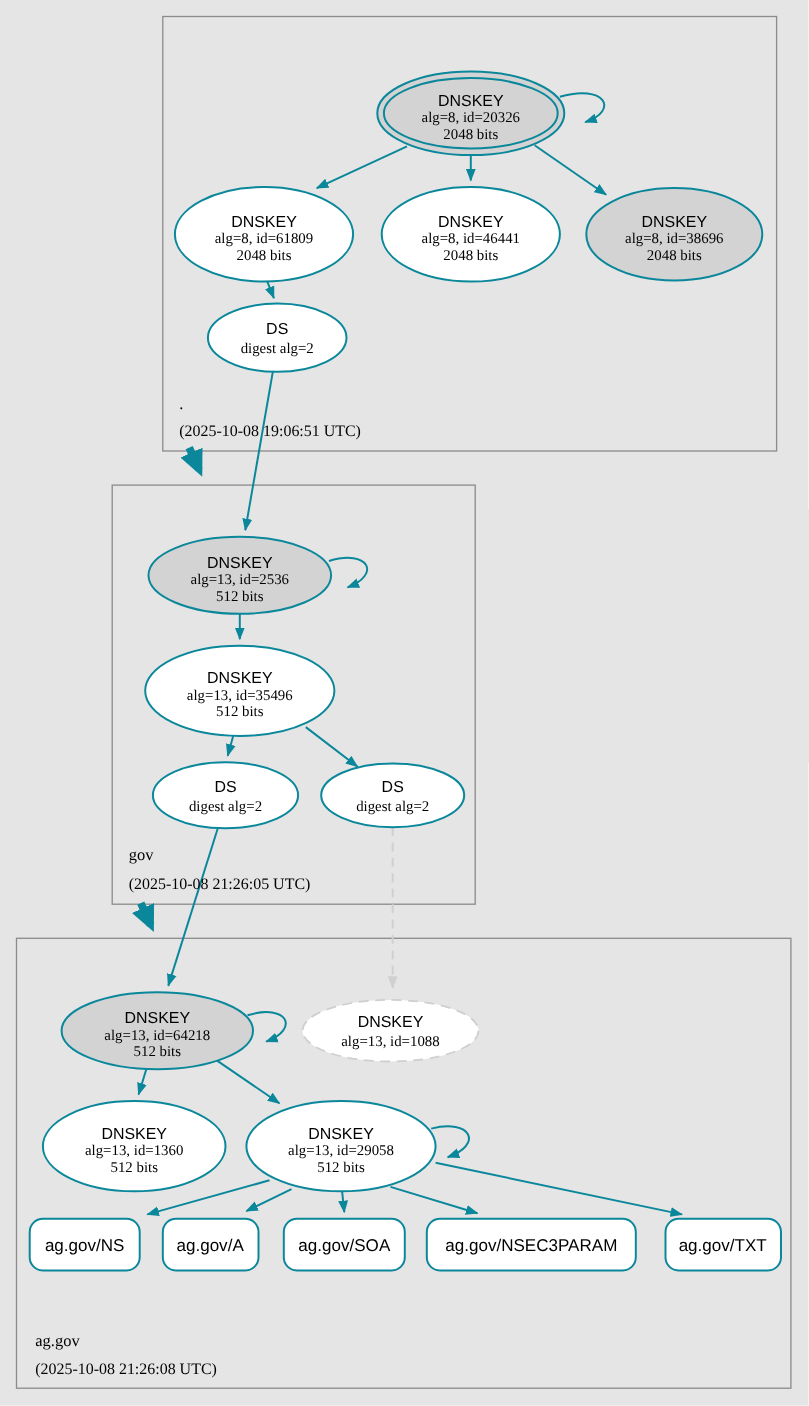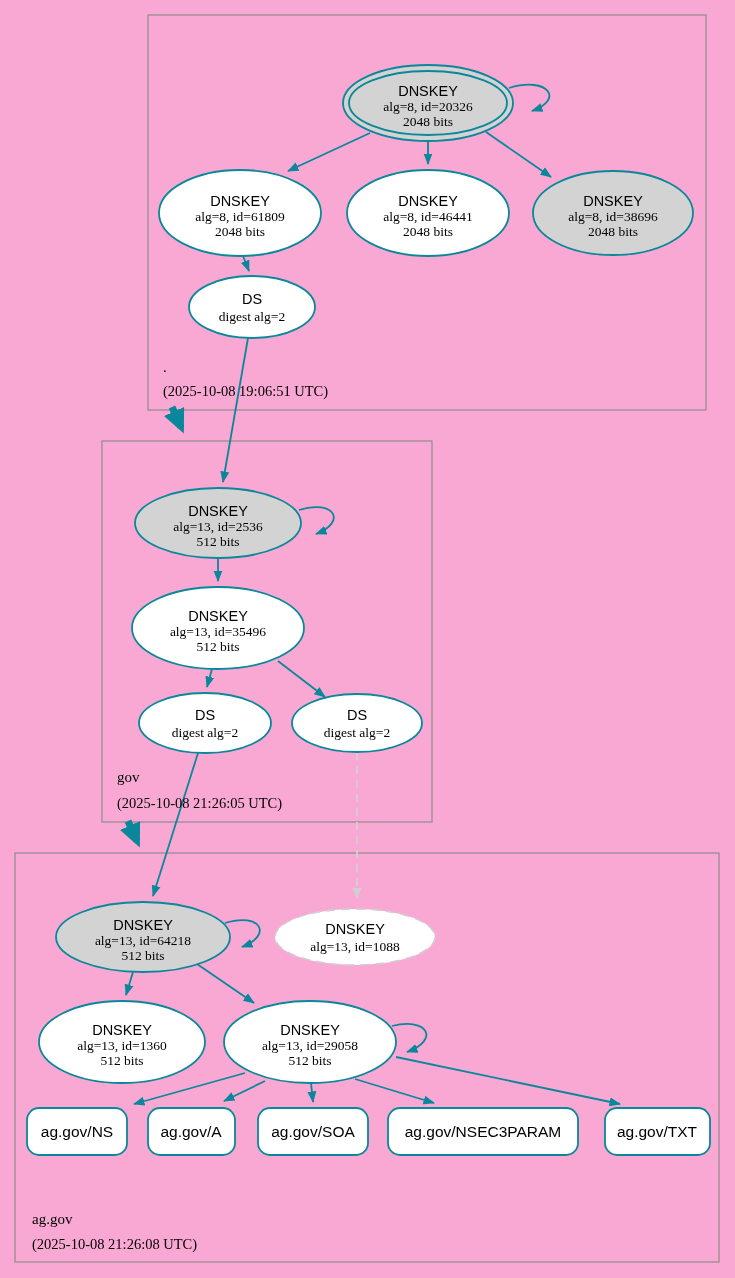--- a/index.html
+++ b/index.html
@@ -1,16 +1,16 @@
 <!DOCTYPE html>
 <html><head>
 <meta charset="utf-8">
 <style>
   html,body{margin:0;padding:0;background:#ffffff;}
-  .canvas{position:relative;width:735px;height:1278px;background:#f9a8d4;overflow:hidden;}
+  .canvas{position:relative;width:735px;height:1278px;background:#e5e5e5;overflow:hidden;}
   svg{display:block;}
   text{fill:#000000;}
   .node-title{font-family:"Liberation Sans", sans-serif;font-size:14.5px;}
   .node-attr{font-family:"Liberation Serif", serif;font-size:13.5px;}
   .rrset-label{font-family:"Liberation Sans", sans-serif;font-size:15.5px;}
   .zone-label{font-family:"Liberation Serif", serif;font-size:15px;}
   .zone-ts{font-family:"Liberation Serif", serif;font-size:14.5px;}
   .edge{stroke:#0a879a;stroke-width:1.8;fill:none;}
   .edge-thick{stroke:#0a879a;stroke-width:7;fill:none;}
   .edge-dashed{stroke:#d0d0d0;stroke-width:1.8;fill:none;stroke-dasharray:8 6;}

